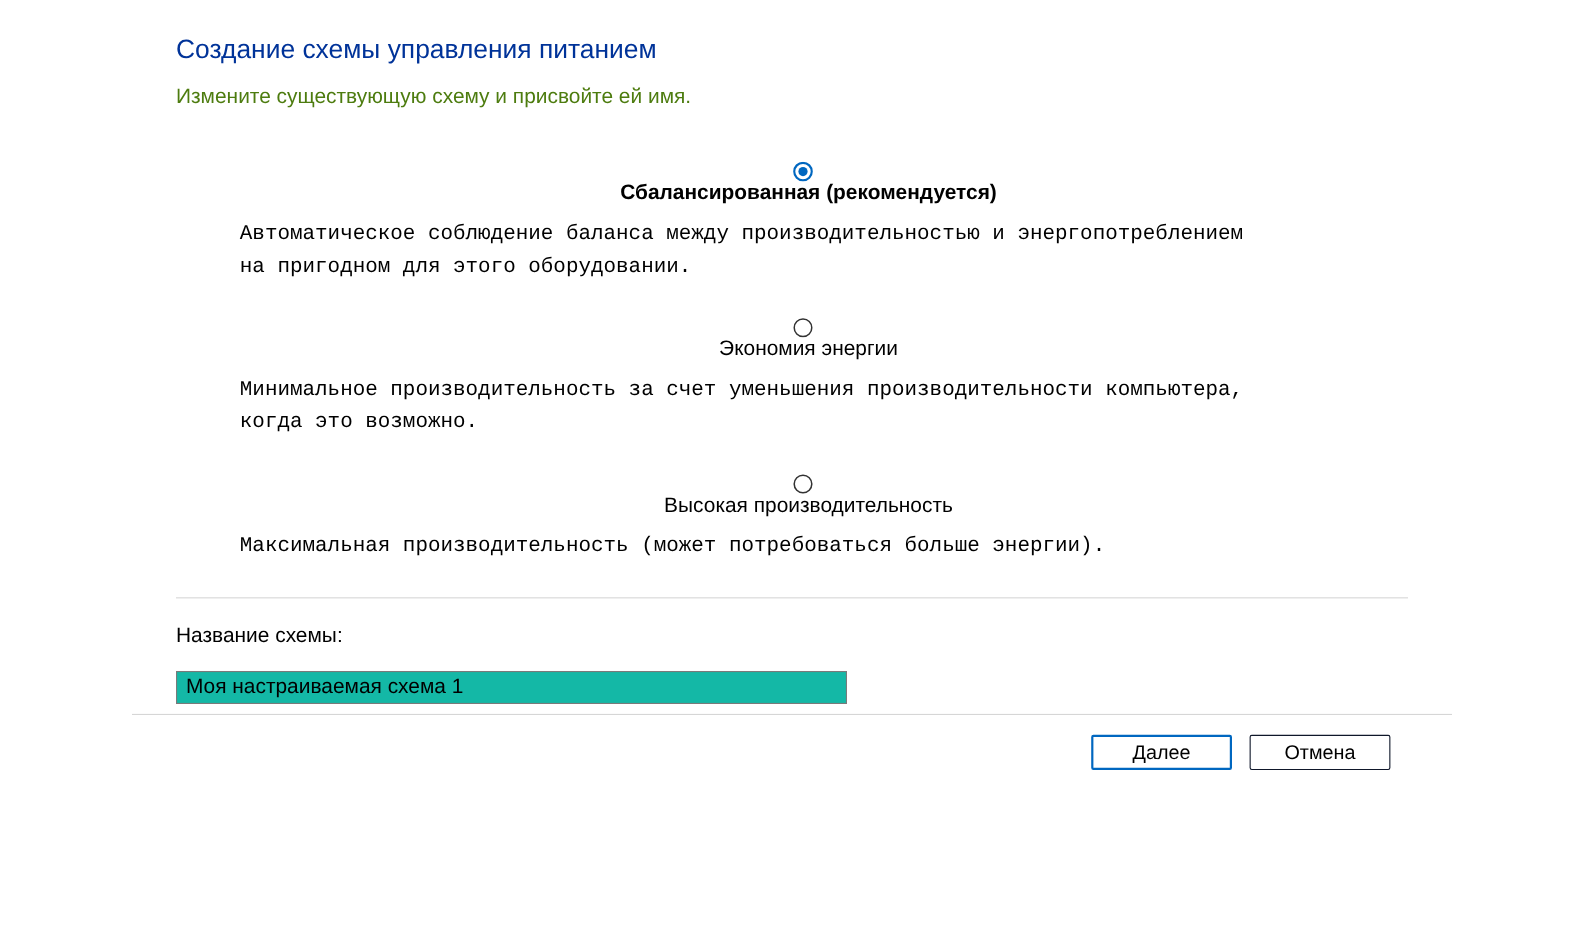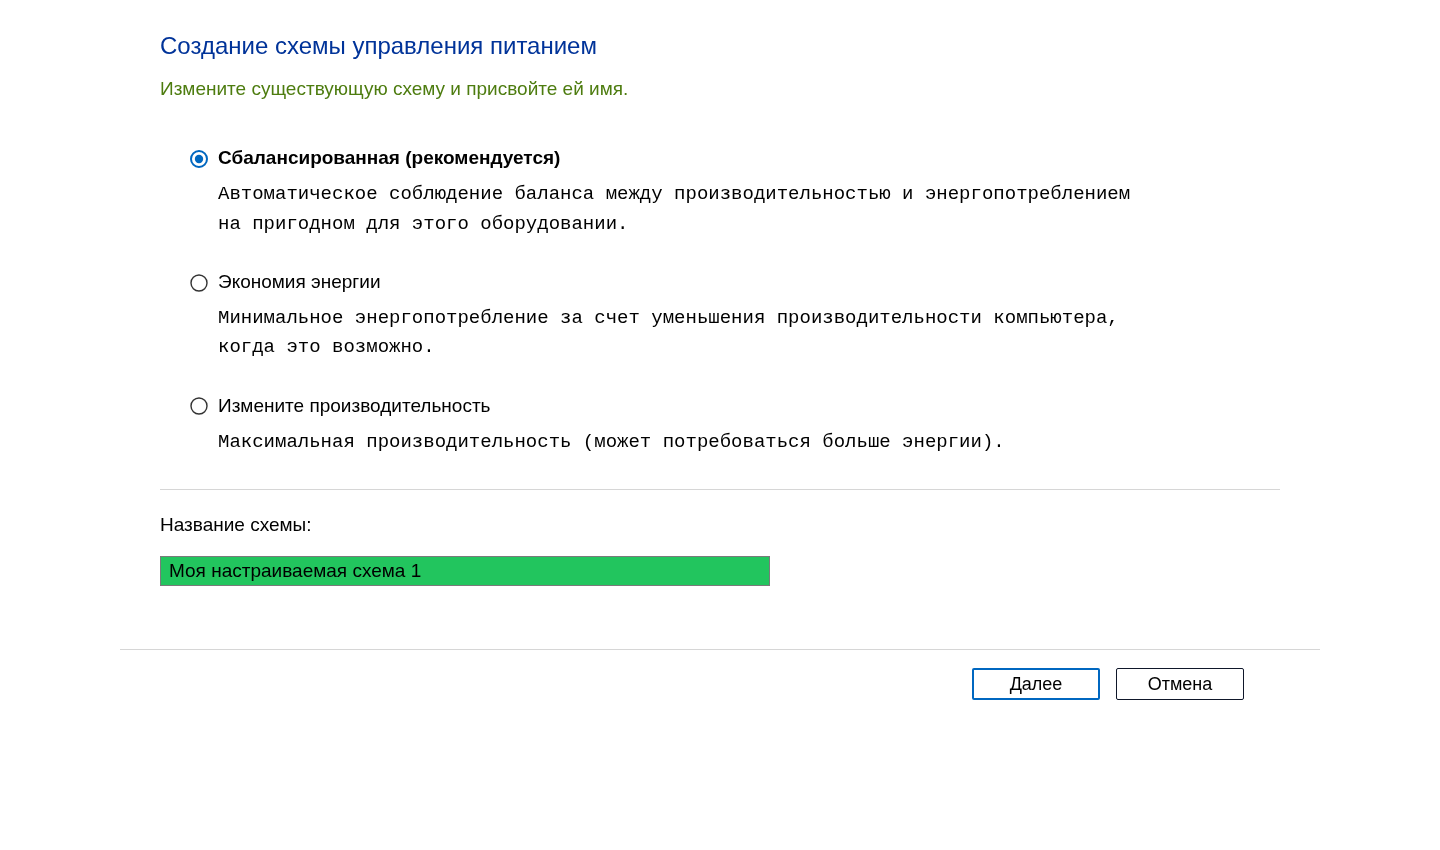--- a/index.html
+++ b/index.html
@@ -41,20 +41,21 @@
   .options {
     margin-left: 30px;
     margin-bottom: 20px;
   }
   .option {
     margin-bottom: 32px;
   }
   .option .line1 {
     display: flex;
     align-items: center;
+    flex-direction: column;
   }
   .radio {
     width: 18px;
     height: 18px;
     flex: 0 0 18px;
     margin-right: 10px;
     position: relative;
     display: inline-block;
     vertical-align: middle;
     cursor: pointer;
@@ -88,36 +89,36 @@
     margin-bottom: 20px;
   }
   .name-input {
     width: 610px;
     height: 30px;
     font-size: 19px;
     font-family: inherit;
     padding: 0 8px;
     border: 1px solid #7a7a7a;
     box-sizing: border-box;
-    background: #22c55e;
+    background: #14b8a6;
     outline: none;
   }
   hr.full-sep {
     position: absolute;
     left: 120px;
     width: 1200px;
     border: none;
     border-top: 1px solid #d6d6d6;
     top: 649px;
     margin: 0;
   }
   .button-row {
     position: absolute;
     top: 668px;
-    left: 104px;
+    left: 124px;
     width: 1200px;
     display: flex;
     justify-content: flex-end;
     gap: 16px;
     padding-right: 60px;
     box-sizing: border-box;
   }
   .btn {
     min-width: 128px;
     height: 32px;
@@ -162,31 +163,31 @@
 
       <div class="option">
         <div class="line1">
           <span class="radio">
             <svg width="18" height="18" viewBox="0 0 18 18">
               <circle cx="9" cy="9" r="8" fill="#ffffff" stroke="#333333" stroke-width="1.4"></circle>
             </svg>
           </span>
           <span class="option-label">Экономия энергии</span>
         </div>
-        <div class="option-desc">Минимальное энергопотребление за счет уменьшения производительности компьютера, когда это возможно.</div>
+        <div class="option-desc">Минимальное производительность за счет уменьшения производительности компьютера, когда это возможно.</div>
       </div>
 
       <div class="option">
         <div class="line1">
           <span class="radio">
             <svg width="18" height="18" viewBox="0 0 18 18">
               <circle cx="9" cy="9" r="8" fill="#ffffff" stroke="#333333" stroke-width="1.4"></circle>
             </svg>
           </span>
-          <span class="option-label">Измените производительность</span>
+          <span class="option-label">Высокая производительность</span>
         </div>
         <div class="option-desc">Максимальная производительность (может потребоваться больше энергии).</div>
       </div>
 
     </div>
 
     <hr class="sep">
 
     <div class="name-label">Название схемы:</div>
     <input type="text" class="name-input" value="Моя настраиваемая схема 1" style="">

